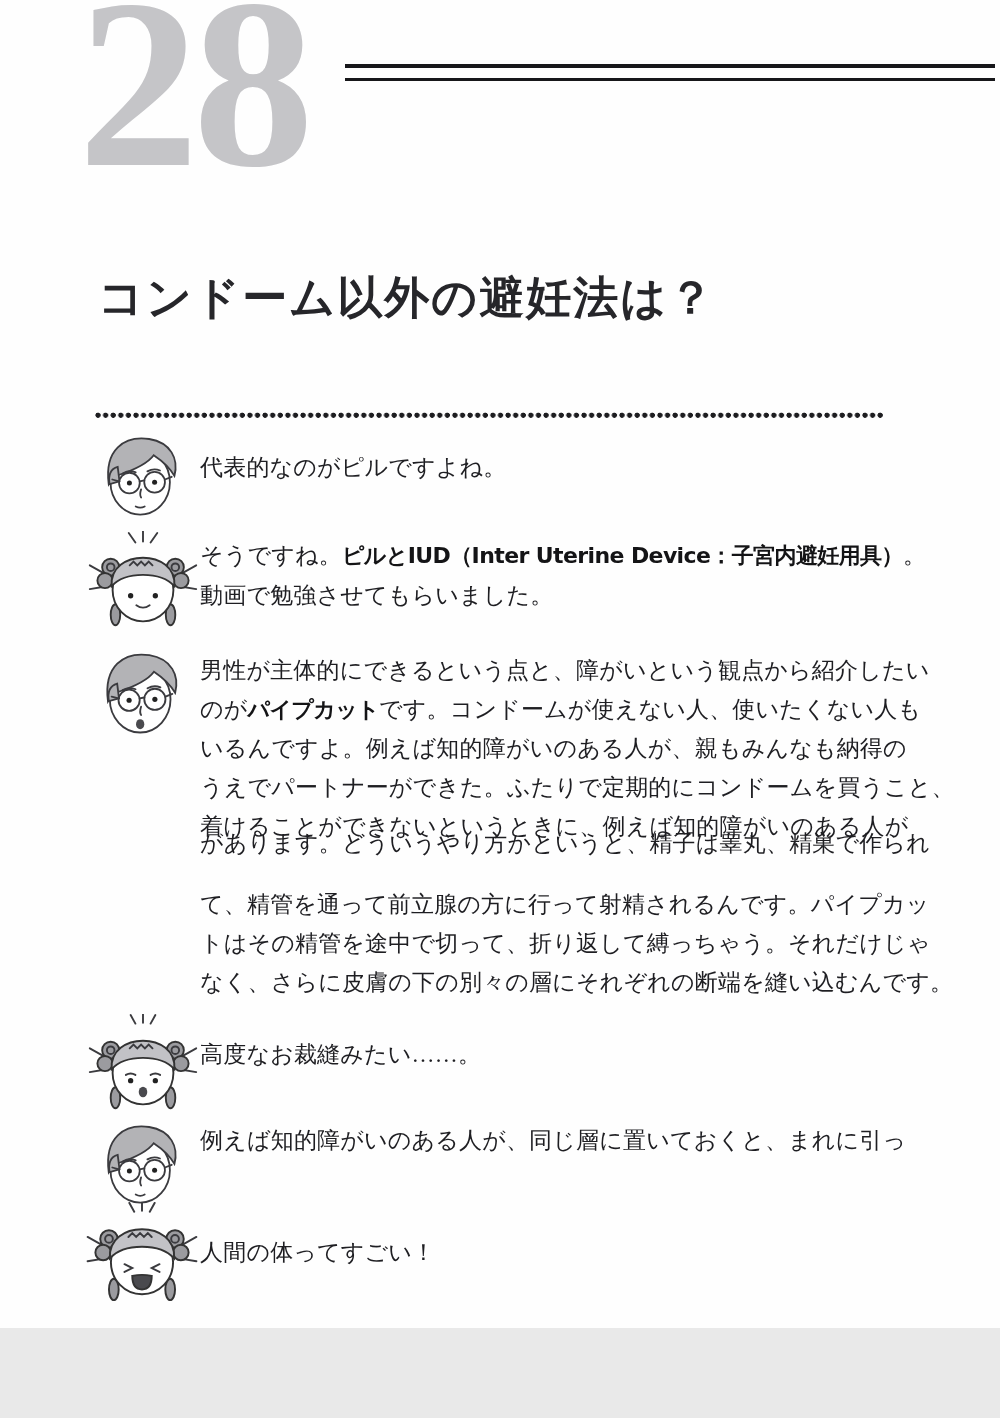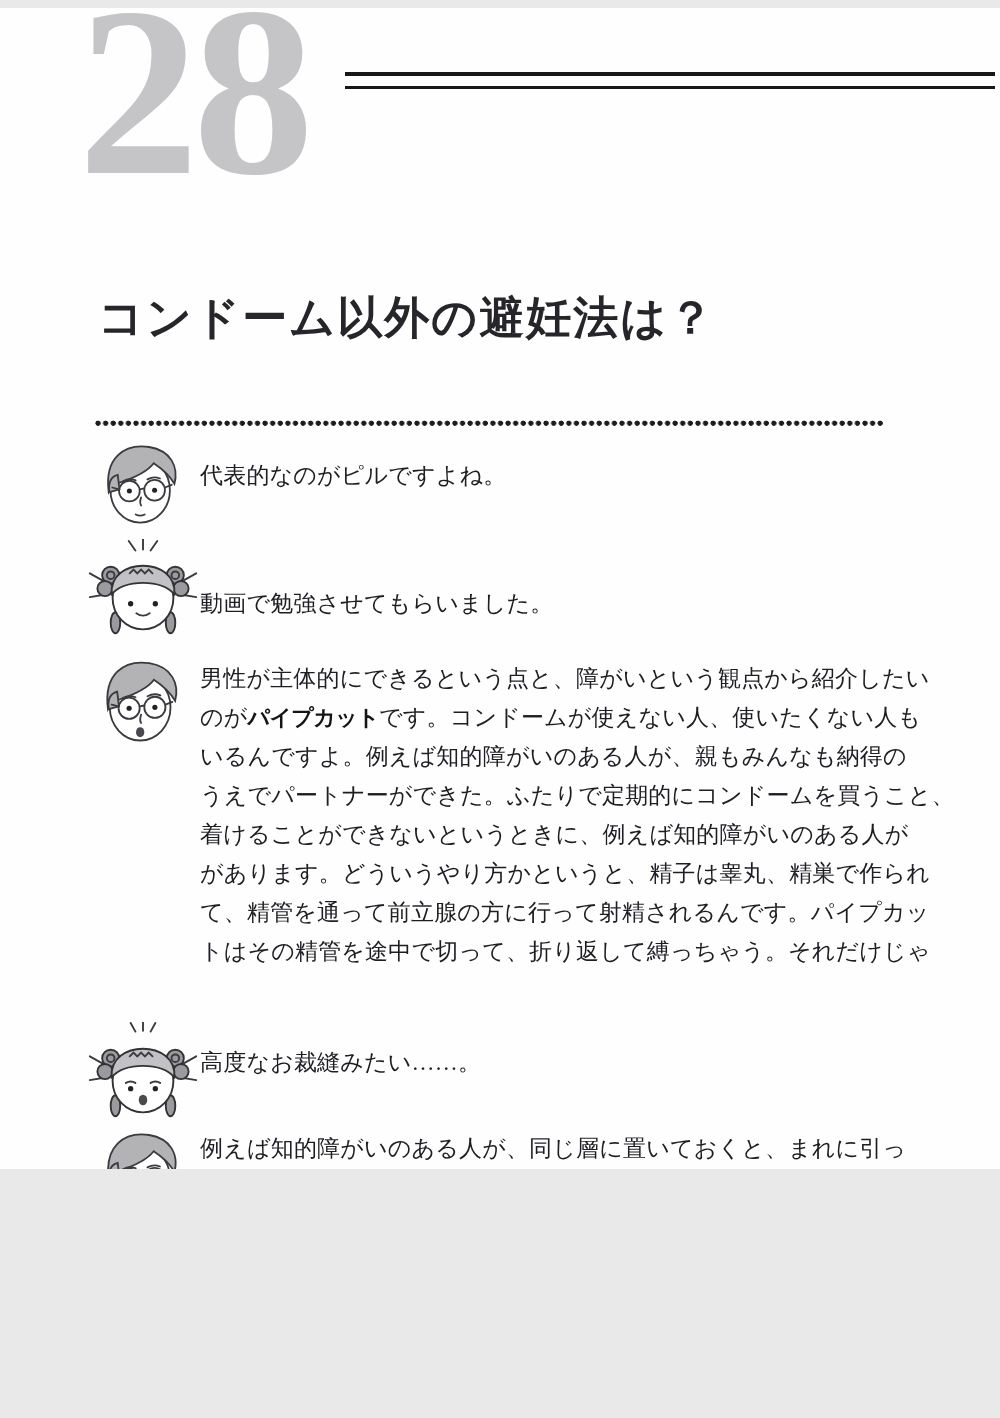--- a/index.html
+++ b/index.html
@@ -1,30 +1,30 @@
 <!DOCTYPE html>
 <html><head>
 <meta charset="utf-8">
 <style>
   html,body{margin:0;padding:0;background:#e9e9e9;}
   #page{
-    position:relative;width:1000px;height:1161px;background:#fefefe;
-    margin:8px auto;overflow:hidden;
+    position:relative;width:1000px;height:1328px;background:#fefefe;
+    margin:0 auto;overflow:hidden;
     font-family:"Liberation Serif","DejaVu Serif",serif;color:#1e1e22;
   }
   .abs{position:absolute;}
   #chapter-number{
     left:78px;top:-38px;font-size:242px;line-height:1;color:#c5c5c8;
     font-family:"Liberation Serif",serif;font-weight:bold;letter-spacing:-6px;
   }
   .double-rule{height:10px;border-top:4px solid #17171a;border-bottom:3px solid #17171a;}
   #top-rule{left:345px;top:64px;width:650px;}
   #bottom-rule{left:0;top:1341px;width:1000px;}
   #page-title{
-    left:98px;top:280px;font-size:45px;font-weight:600;letter-spacing:2px;
+    left:98px;top:268px;font-size:45px;font-weight:600;letter-spacing:2px;
     color:#26262a;white-space:nowrap;
   }
   #dotted-rule{
     left:95px;top:412px;width:788px;height:7px;
     background-image:radial-gradient(circle at 3px 3.2px,#1d1d20 2.3px,rgba(0,0,0,0) 2.9px);
     background-size:7.6px 7px;background-repeat:repeat-x;
   }
   .line{
     position:absolute;left:200px;white-space:nowrap;
     font-size:23px;line-height:30px;letter-spacing:0.2px;color:#1e1e22;
@@ -90,20 +90,21 @@
       <ellipse cx="31" cy="88" rx="5" ry="11" fill="#9b9b9f" stroke="#333" stroke-width="2"></ellipse>
       <ellipse cx="89" cy="88" rx="5" ry="11" fill="#9b9b9f" stroke="#333" stroke-width="2"></ellipse>
       <ellipse cx="60" cy="62" rx="32" ry="33" fill="#ffffff" stroke="#333" stroke-width="2"></ellipse>
       <path d="M27,58 C24,18 96,18 93,58 C86,50 74,46 60,46 C46,46 34,50 27,58 Z" fill="#c2c2c6" stroke="#333" stroke-width="2"></path>
       <polyline points="46,36 50,32 54,36 58,32 62,36 66,32 70,36" class="ink" stroke-width="1.6"></polyline>
       <circle cx="47" cy="68" r="2.8" fill="#222"></circle>
         <circle cx="73" cy="68" r="2.8" fill="#222"></circle>
       <path class="ink" d="M53,78 Q60,83 67,78"></path>
     </svg>
   </div>
+  <div class="line" style="top:541px"><span>そうですね。</span><span class="gothic-bold">ピルとIUD（Inter Uterine Device：子宮内避妊用具）</span><span>。</span></div>
   <div class="line" style="top:581px">動画で勉強させてもらいました。</div>
 
   <div class="avatar" style="left:96px;top:646px">
     <svg width="92" height="92" viewBox="0 0 100 100">
       <ellipse cx="48" cy="58" rx="33" ry="36" fill="#ffffff" stroke="#3b3b3f" stroke-width="2"></ellipse>
       <path d="M13,60 C8,22 30,6 58,10 C82,14 91,32 86,51 C81,42 72,34 63,28 C55,39 36,46 24,50 C18,53 15,56 13,60 Z" fill="#b3b3b6" stroke="#3b3b3f" stroke-width="2"></path>
       <path d="M14,60 C12,48 16,43 23,41 L25,57 Z" fill="#b3b3b6" stroke="#3b3b3f" stroke-width="2"></path>
       <path class="ink" d="M29,48 Q36,44 43,47"></path>
         <path class="ink" d="M56,46 Q63,42 70,45"></path>
       <circle cx="36" cy="59" r="11.5" class="ink" stroke-width="2.4"></circle>
@@ -115,23 +116,24 @@
         <circle cx="64" cy="58" r="2.8" fill="#222"></circle>
       <path class="ink" d="M49,66 Q47,72 49,75"></path>
       <ellipse cx="48" cy="85" rx="4.5" ry="5.5" fill="#4a4a4e"></ellipse>
     </svg>
   </div>
   <div class="line" style="top:656px">男性が主体的にできるという点と、障がいという観点から紹介したい</div>
   <div class="line" style="top:695px"><span>のが</span><span class="gothic-bold">パイプカット</span><span>です。コンドームが使えない人、使いたくない人も</span></div>
   <div class="line" style="top:734px">いるんですよ。例えば知的障がいのある人が、親もみんなも納得の</div>
   <div class="line" style="top:773px">うえでパートナーができた。ふたりで定期的にコンドームを買うこと、</div>
   <div class="line" style="top:812px">着けることができないというときに、例えば知的障がいのある人が</div>
-  <div class="line" style="top:851px">があります。どういうやり方かというと、精子は睾丸、精巣で作られ</div>
+  <div class="line" style="top:829px">があります。どういうやり方かというと、精子は睾丸、精巣で作られ</div>
   <div class="line" style="top:929px">トはその精管を途中で切って、折り返して縛っちゃう。それだけじゃ</div>
   <div class="line" style="top:890px">て、精管を通って前立腺の方に行って射精されるんです。パイプカッ</div>
+  <div class="line" style="top:968px">なく、さらに皮膚の下の別々の層にそれぞれの断端を縫い込むんです。</div>
 
   <div class="avatar" style="left:86px;top:1014px">
     <svg width="114" height="100" viewBox="0 0 120 105">
       <path class="ink" d="M52,10 L47,1"></path>
         <path class="ink" d="M60,9 L60,-1"></path>
         <path class="ink" d="M68,10 L73,1"></path>
       <path class="ink" d="M20,45 L4,36"></path>
         <path class="ink" d="M22,58 L4,61"></path>
       <path class="ink" d="M100,45 L116,36"></path>
         <path class="ink" d="M98,58 L116,61"></path>

